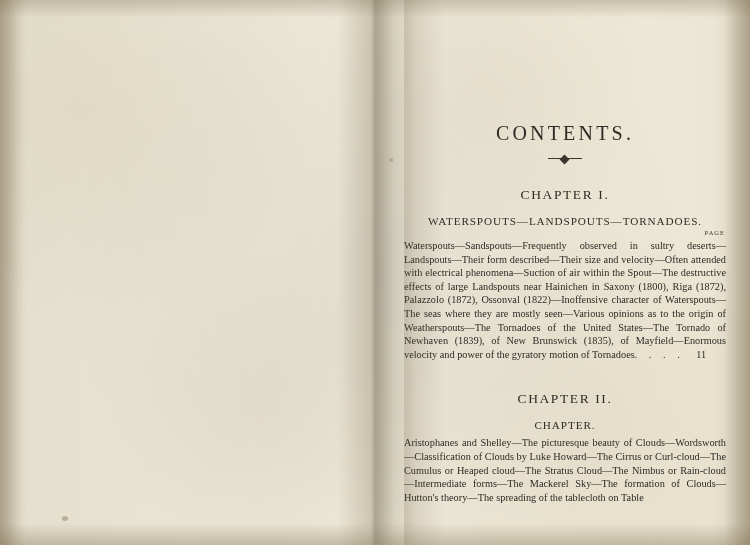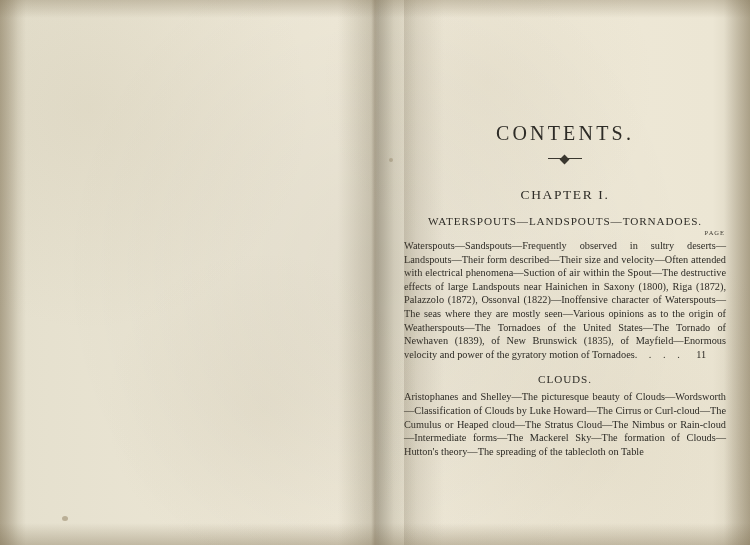--- a/index.html
+++ b/index.html
@@ -200,21 +200,22 @@
     <div class="rule-orn"></div>
 
     <div class="chapter-head">CHAPTER I.</div>
     <div class="chapter-sub">WATERSPOUTS—LANDSPOUTS—TORNADOES.</div>
     <div class="page-col-label">PAGE</div>
 
     <div class="entry">
       <span>Waterspouts—Sandspouts—Frequently observed in sultry deserts—Landspouts—Their form described—Their size and velocity—Often attended with electrical phenomena—Suction of air within the Spout—The destructive effects of large Landspouts near Hainichen in Saxony (1800), Riga (1872), Palazzolo (1872), Ossonval (1822)—Inoffensive character of Waterspouts—The seas where they are mostly seen—Various opinions as to the origin of Weatherspouts—The Tornadoes of the United States—The Tornado of Newhaven (1839), of New Brunswick (1835), of Mayfield—Enormous velocity and power of the gyratory motion of Tornadoes</span><span class="leader">. . . .</span><span class="pageno">11</span>
     </div>
 
-    <div class="chapter-sub">CLOUDS.</div>
+    <div class="chapter-head chapter-two-head">CHAPTER II.</div>
+    <div class="chapter-sub">CHAPTER.</div>
 
     <div class="entry entry2">
       <span>Aristophanes and Shelley—The picturesque beauty of Clouds—Wordsworth—Classification of Clouds by Luke Howard—The Cirrus or Curl-cloud—The Cumulus or Heaped cloud—The Stratus Cloud—The Nimbus or Rain-cloud—Intermediate forms—The Mackerel Sky—The formation of Clouds—Hutton's theory—The spreading of the tablecloth on Table</span>
     </div>
   </div>
 
   <div class="right-curve"></div>
   <div class="gutter"></div>
   <div class="edge-left"></div>
   <div class="edge-right"></div>

